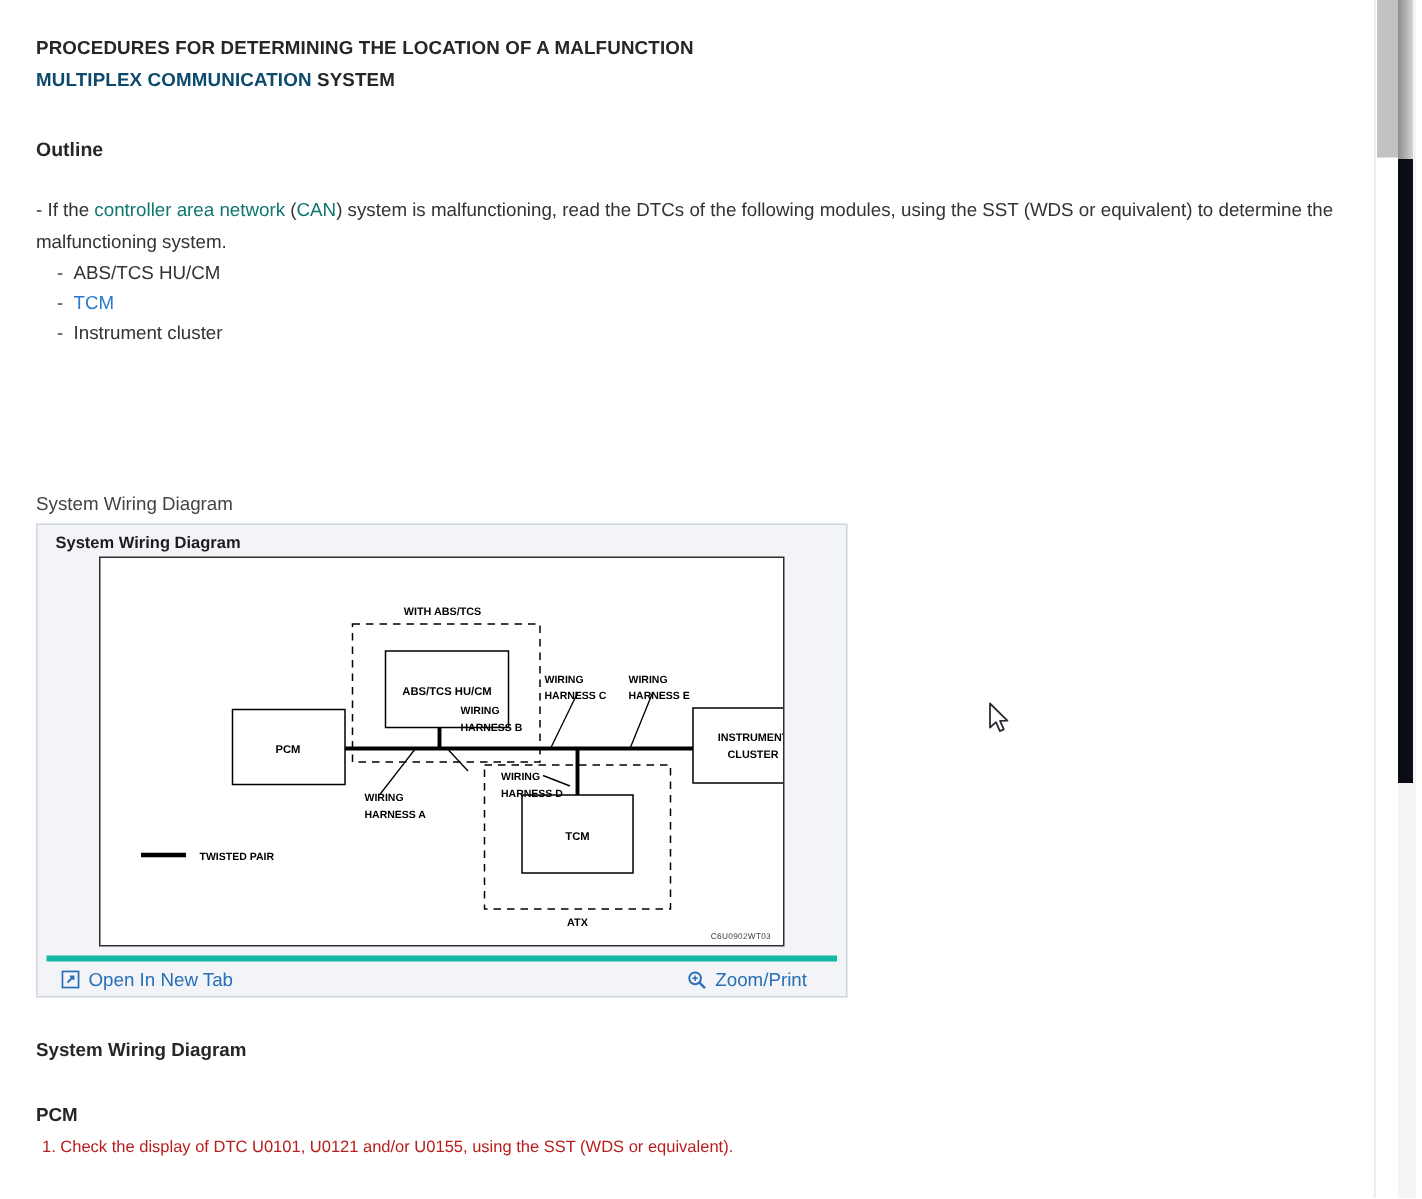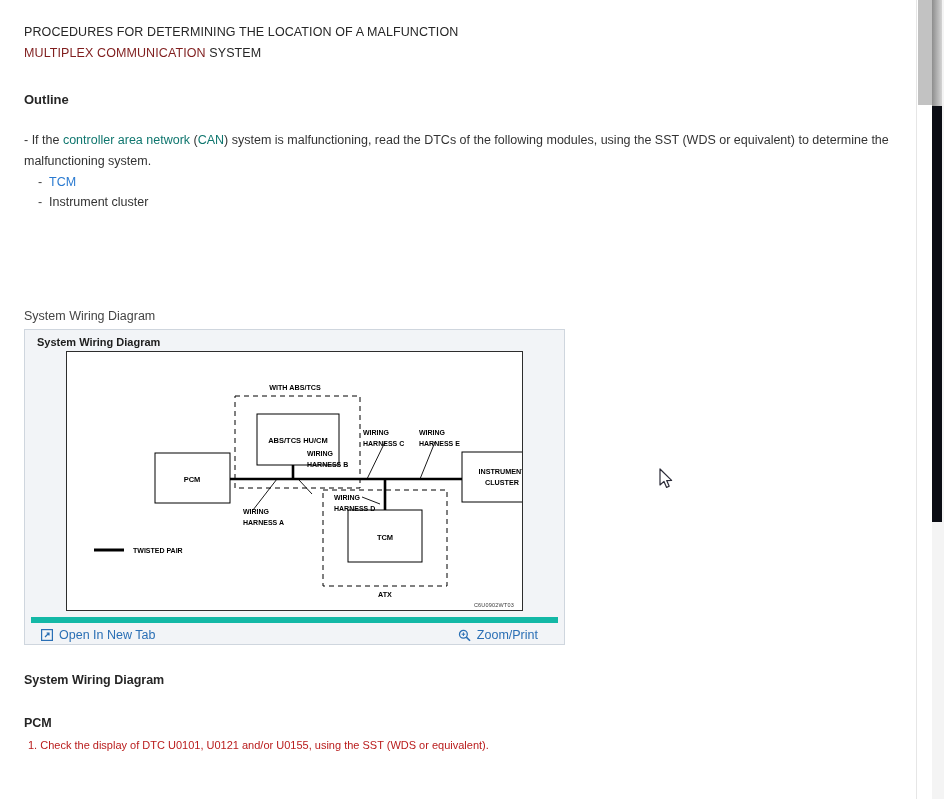--- a/index.html
+++ b/index.html
@@ -22,27 +22,27 @@
     position: absolute;
     left: 0; top: 0;
     width: 916px;
     height: 799px;
     background: #ffffff;
     padding: 22px 16px 0 24px;
   }
 
   .hdr-line {
     font-size: 12.5px;
-    font-weight: normal;
+    font-weight: bold;
     color: #262626;
     letter-spacing: .1px;
     line-height: 21px;
     white-space: nowrap;
   }
-  .hdr-line .lnk { color: #7f1d1d; }
+  .hdr-line .lnk { color: #0c4a6e; }
 
   .sec-title {
     font-size: 13px;
     font-weight: bold;
     color: #262626;
     margin-top: 27px;
     line-height: 18px;
   }
 
   .para {
@@ -99,21 +99,21 @@
     position: absolute;
     right: 8px; bottom: 2px;
     font-size: 5.5px;
     letter-spacing: .2px;
     color: #3a3a3a;
     white-space: nowrap;
   }
   .fig-footer {
     position: relative;
     height: 27px;
-    border-top: 6px solid #14b8a6;
+    border-top: 4px solid #14b8a6;
     margin-top: 6px;
     background: #f2f4f7;
   }
   .fig-act {
     position: absolute;
     top: 5px;
     display: flex;
     align-items: center;
     gap: 6px;
     font-size: 12.5px;
@@ -216,20 +216,21 @@
 
     <div class="hdr-line">PROCEDURES FOR DETERMINING THE LOCATION OF A MALFUNCTION</div>
 
     <div class="hdr-line"><span class="lnk">MULTIPLEX COMMUNICATION</span><span> SYSTEM</span></div>
 
     <div class="sec-title">Outline</div>
 
     <div class="para"><span>-  If the </span><span class="lnk">controller area network</span><span> (</span><span class="lnk">CAN</span><span>) system is malfunctioning, read the DTCs of the following modules, using the SST (WDS or equivalent) to determine the malfunctioning system.</span></div>
 
     <div class="bullets">
+      <div class="bullet"><span class="dash">-</span><span class="txt">ABS/TCS HU/CM</span></div>
       <div class="bullet link"><span class="dash">-</span><span class="txt">TCM</span></div>
       <div class="bullet"><span class="dash">-</span><span class="txt">Instrument cluster</span></div>
     </div>
 
     <div class="fig-caption">System Wiring Diagram</div>
 
     <div class="fig-panel">
       <div class="fig-inner-title">System Wiring Diagram</div>
 
       <div class="fig-image">

